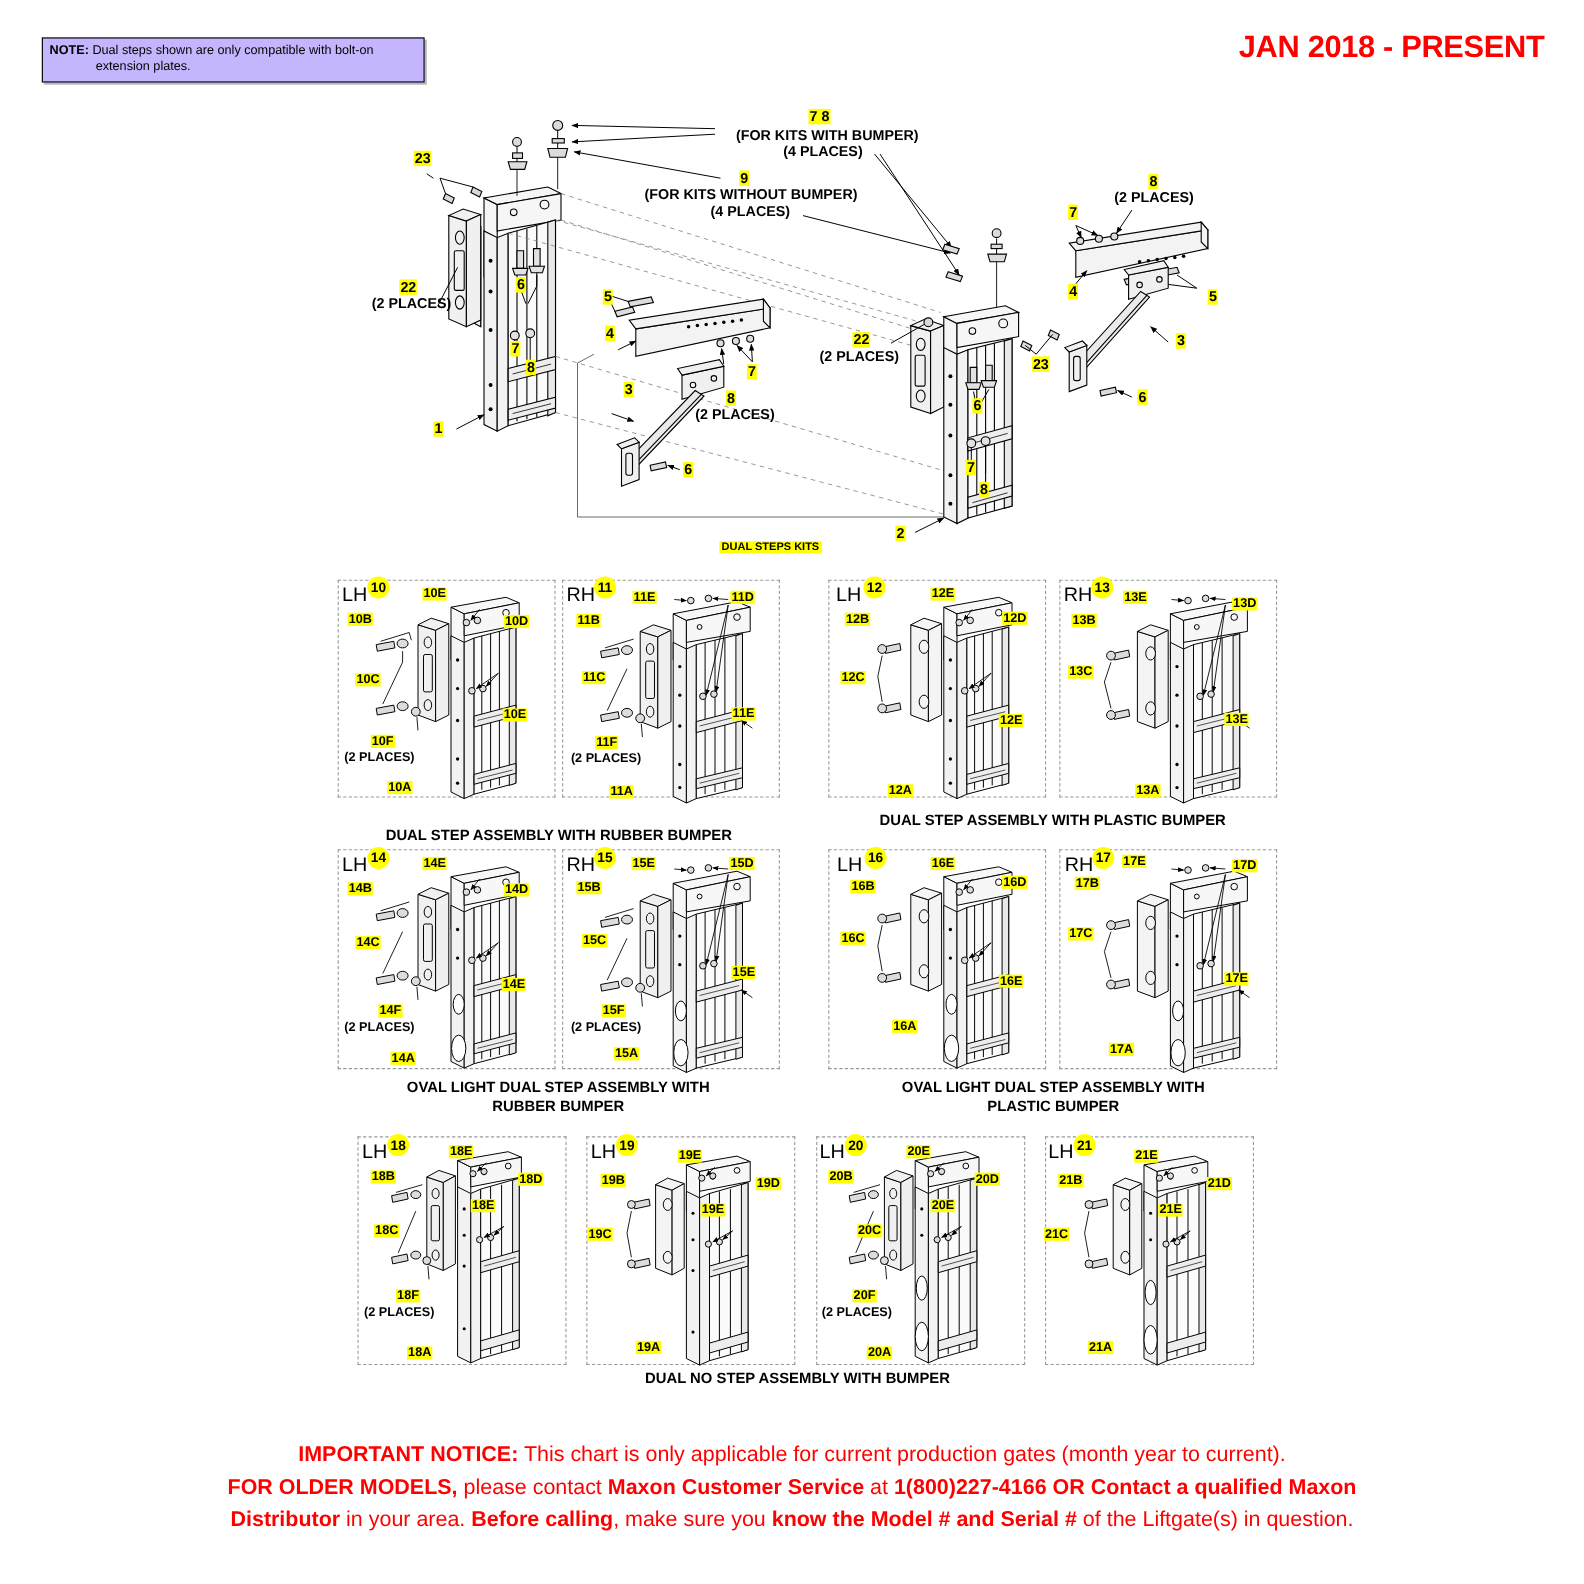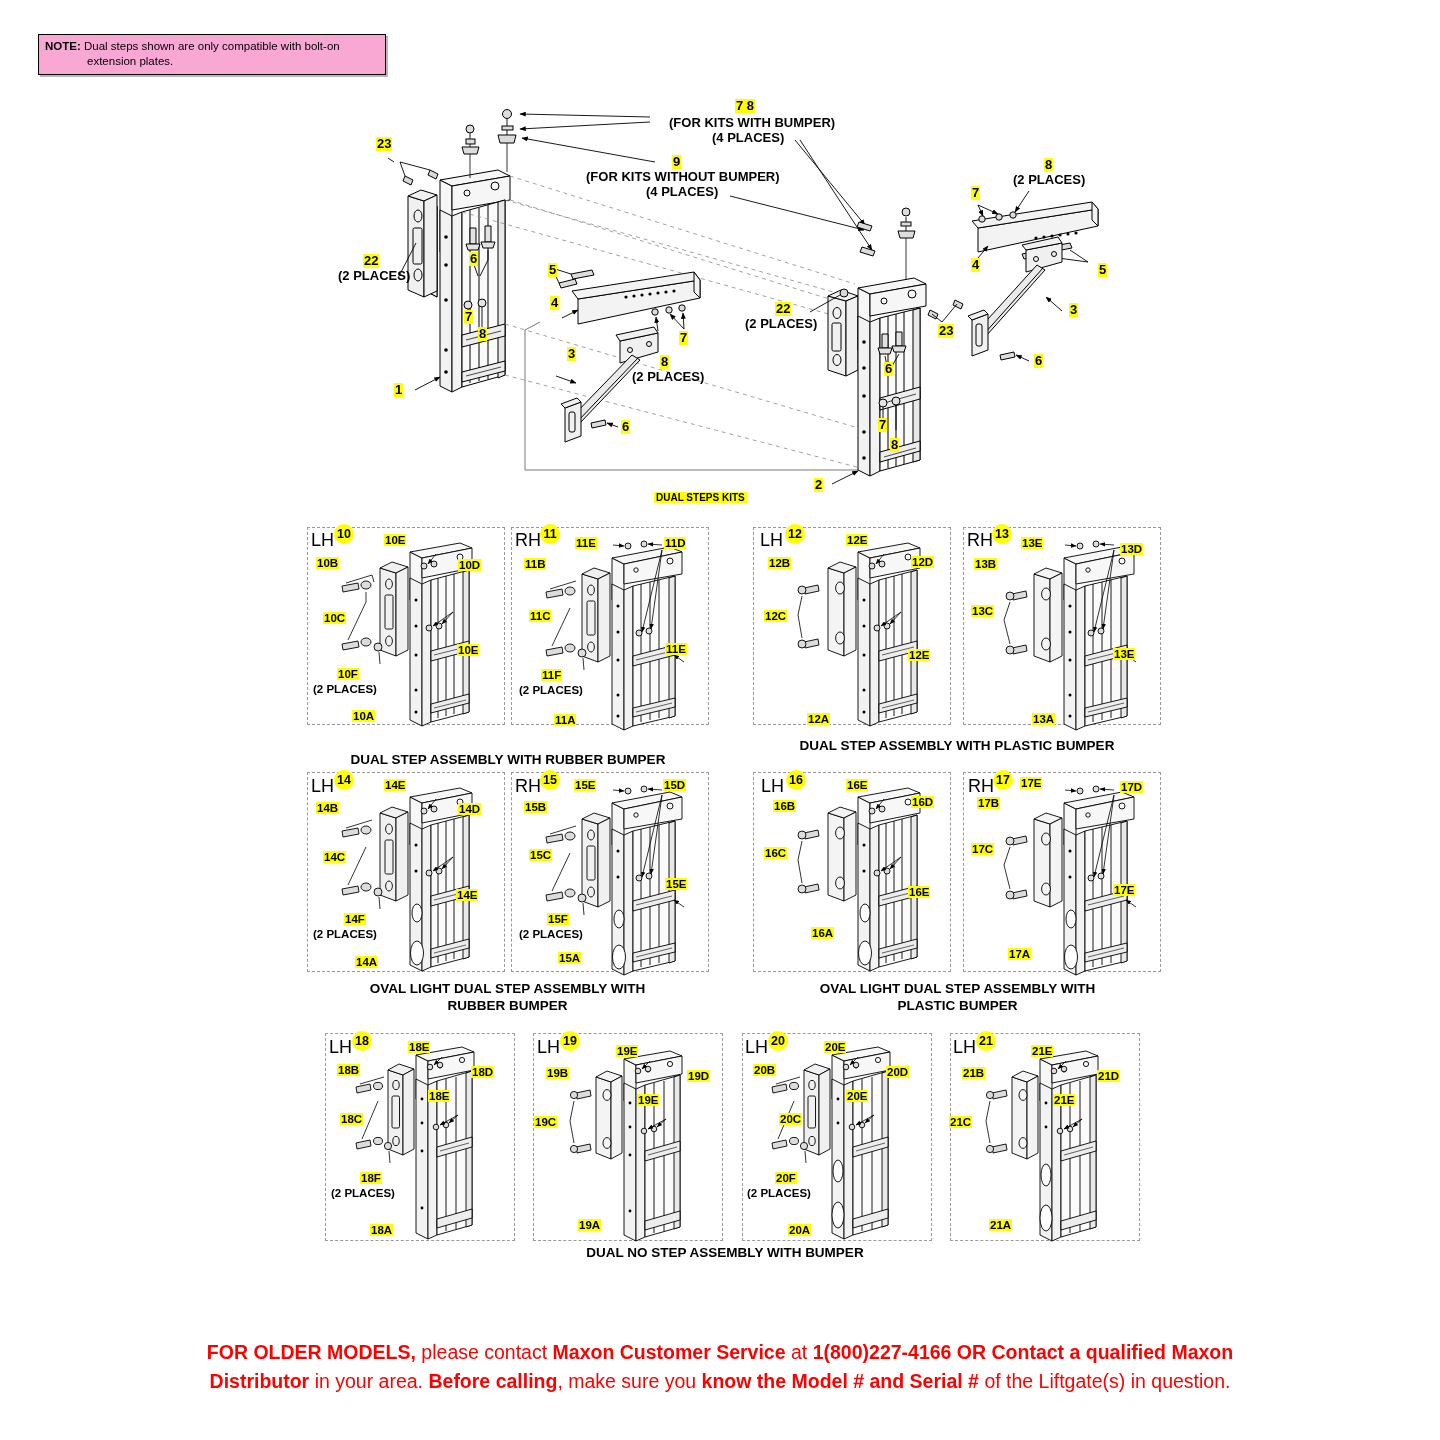--- a/index.html
+++ b/index.html
@@ -12,21 +12,21 @@
     overflow: hidden;
   }
   #page { position: relative; width: 1440px; height: 1440px; background:#fff; }
 
   
   .note-box {
     position: absolute; left: 38px; top: 34px;
     width: 348px; padding: 4px 6px 6px 6px;
     border: 1px solid #000;
     box-shadow: 2px 2px 0 #b8b8b8;
-    background: #f9a8d4;
+    background: #c4b5fd;
     font-size: 11.5px; line-height: 1.28; color:#000;
   }
   .note-box .nlbl { font-weight: bold; }
   .note-box .nl2 { display:block; padding-left: 42px; }
 
   .date-title {
     position: absolute; right: 36px; top: 27px;
     font-size: 28px; font-weight: bold; color: #ff0000;
     letter-spacing: -0.3px;
   }
@@ -85,20 +85,21 @@
 <body>
 
 <div id="page">
 
   <div class="note-box">
     <span class="nlbl">NOTE:</span>
     <span>Dual steps shown are only compatible with bolt-on</span>
     <span class="nl2">extension plates.</span>
   </div>
 
+  <div class="date-title">JAN 2018 - PRESENT</div>
 
   <svg class="art" viewBox="0 0 1440 1440" xmlns="http://www.w3.org/2000/svg">
     <defs>
       <marker id="ar" markerWidth="9" markerHeight="7" refX="8" refY="3.5" orient="auto">
         <polygon points="0,0 9,3.5 0,7" fill="#000"></polygon>
       </marker>
       <marker id="arS" markerWidth="7" markerHeight="5.5" refX="6.4" refY="2.75" orient="auto">
         <polygon points="0,0 7,2.75 0,5.5" fill="#000"></polygon>
       </marker>
     </defs>
@@ -1231,20 +1232,23 @@
   <div class="cal sm" style="left:962px; top:1067px;">21B</div>
   <div class="cal sm" style="left:1097px; top:1070px;">21D</div>
   <div class="cal sm" style="left:1053px; top:1094px;">21E</div>
   <div class="cal sm" style="left:949px; top:1116px;">21C</div>
   <div class="cal sm" style="left:989px; top:1219px;">21A</div>
 
   <div class="caption" style="left:425px; top:1245px; width:600px;">DUAL NO STEP ASSEMBLY WITH BUMPER</div>
 
   <div class="notice">
     <span class="ln">
+      <b>IMPORTANT NOTICE:</b><span> This chart is only applicable for current production gates (month year to current).</span>
+    </span>
+    <span class="ln">
       <b>FOR OLDER MODELS,</b><span> please contact </span><b>Maxon Customer Service</b><span> at </span><b>1(800)227-4166 OR Contact a qualified Maxon</b>
     </span>
     <span class="ln">
       <b>Distributor</b><span> in your area. </span><b>Before calling</b><span>, make sure you </span><b>know the Model # and Serial #</b><span> of the Liftgate(s) in question.</span>
     </span>
   </div>
 
 </div>
 
 </body></html>

